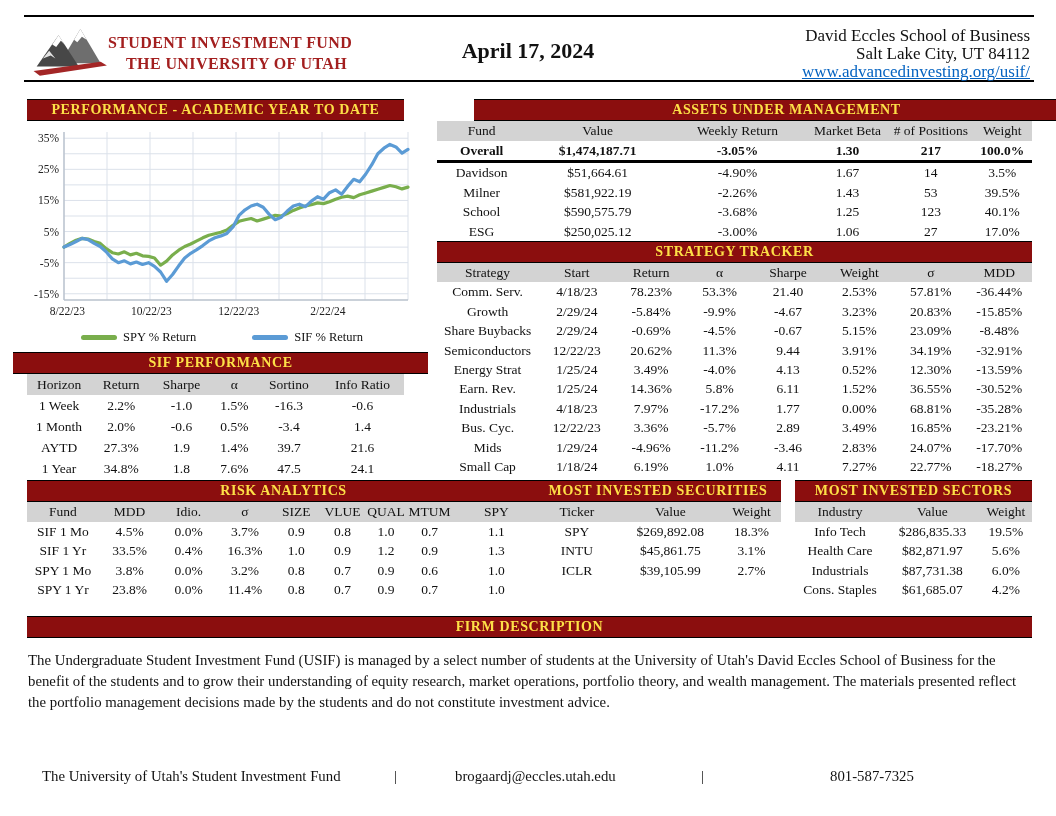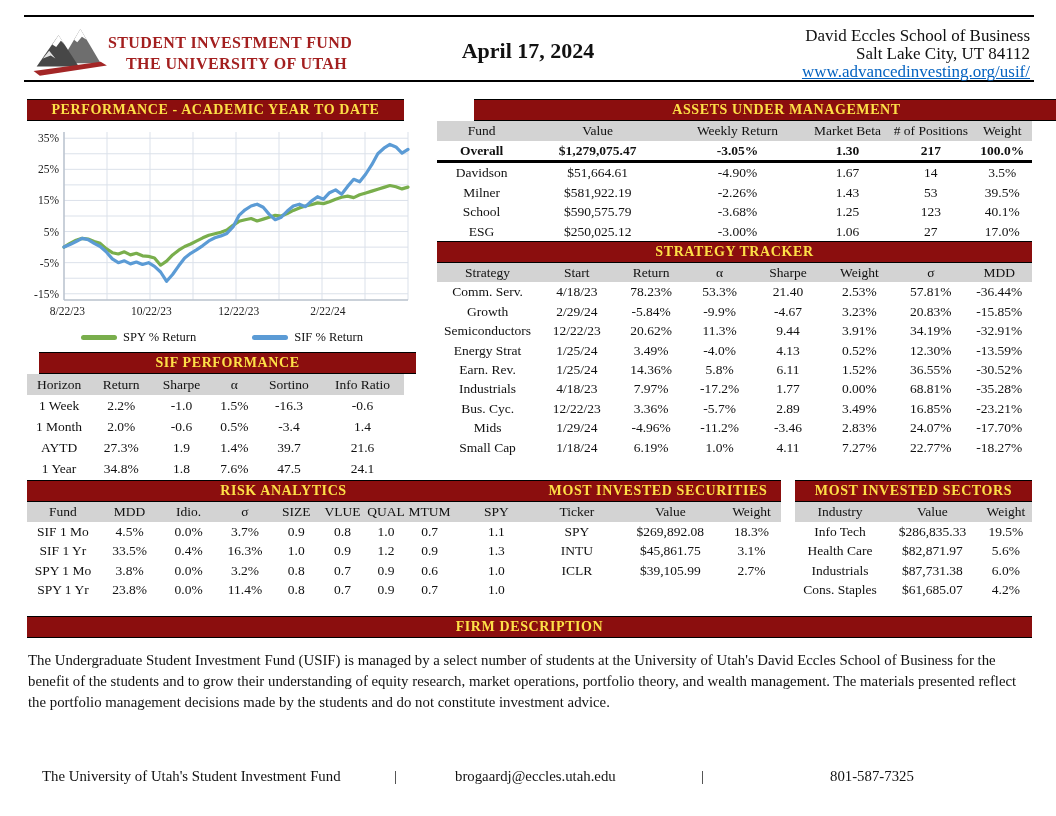--- a/index.html
+++ b/index.html
@@ -156,21 +156,21 @@
           <span class="swatch" style="background: rgb(121, 174, 76);"></span>
           <span>SPY % Return</span>
         </span>
         <span class="legend-item">
           <span class="swatch" style="background: rgb(91, 155, 213);"></span>
           <span>SIF % Return</span>
         </span>
       </div>
   </div>
 
-  <div class="banner" style="left: 39px; top: 352px; width: 377px; background: rgb(139, 14, 14);">SIF PERFORMANCE</div>
+  <div class="banner" style="left: 13px; top: 352px; width: 415px; background: rgb(139, 14, 14);">SIF PERFORMANCE</div>
   <div class="tbl" style="left:27px; top:374px; width:377px">
     <table class="sifp">
       <thead>
           <tr class="gray-head">
             <th style="background: rgb(211, 211, 211);">Horizon</th>
             <th style="background: rgb(211, 211, 211);">Return</th>
             <th style="background: rgb(211, 211, 211);">Sharpe</th>
             <th style="background: rgb(211, 211, 211);">α</th>
             <th style="background: rgb(211, 211, 211);">Sortino</th>
             <th style="background: rgb(211, 211, 211);">Info Ratio</th>
@@ -222,21 +222,21 @@
             <th style="background: rgb(211, 211, 211);">Value</th>
             <th style="background: rgb(211, 211, 211);">Weekly Return</th>
             <th style="background: rgb(211, 211, 211);">Market Beta</th>
             <th style="background: rgb(211, 211, 211);"># of Positions</th>
             <th style="background: rgb(211, 211, 211);">Weight</th>
           </tr>
         </thead>
       <tbody>
         <tr class="overall-row">
             <td>Overall</td>
-            <td>$1,279,075.47</td>
+            <td>$1,474,187.71</td>
             <td>-3.05%</td>
             <td>1.30</td>
             <td>217</td>
             <td>100.0%</td>
           </tr>
       </tbody>
       <tbody>
           <tr>
             <td>Davidson</td>
             <td>$51,664.61</td>
@@ -301,20 +301,30 @@
           </tr>
           <tr>
             <td>Growth</td>
             <td>2/29/24</td>
             <td>-5.84%</td>
             <td>-9.9%</td>
             <td>-4.67</td>
             <td>3.23%</td>
             <td>20.83%</td>
             <td>-15.85%</td>
+          </tr>
+          <tr>
+            <td>Share Buybacks</td>
+            <td>2/29/24</td>
+            <td>-0.69%</td>
+            <td>-4.5%</td>
+            <td>-0.67</td>
+            <td>5.15%</td>
+            <td>23.09%</td>
+            <td>-8.48%</td>
           </tr>
           <tr>
             <td>Semiconductors</td>
             <td>12/22/23</td>
             <td>20.62%</td>
             <td>11.3%</td>
             <td>9.44</td>
             <td>3.91%</td>
             <td>34.19%</td>
             <td>-32.91%</td>

